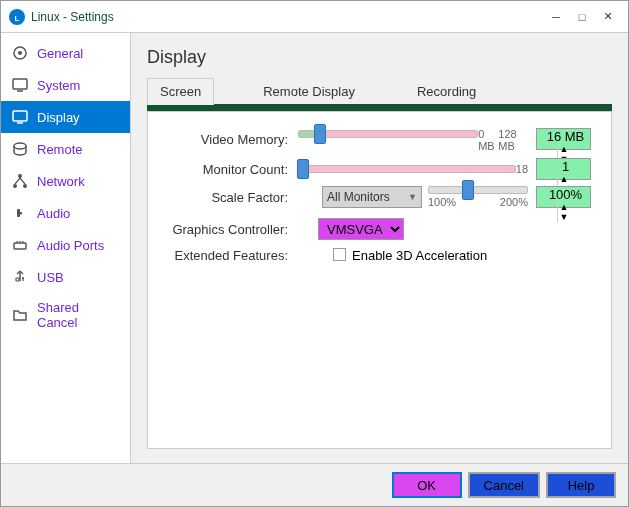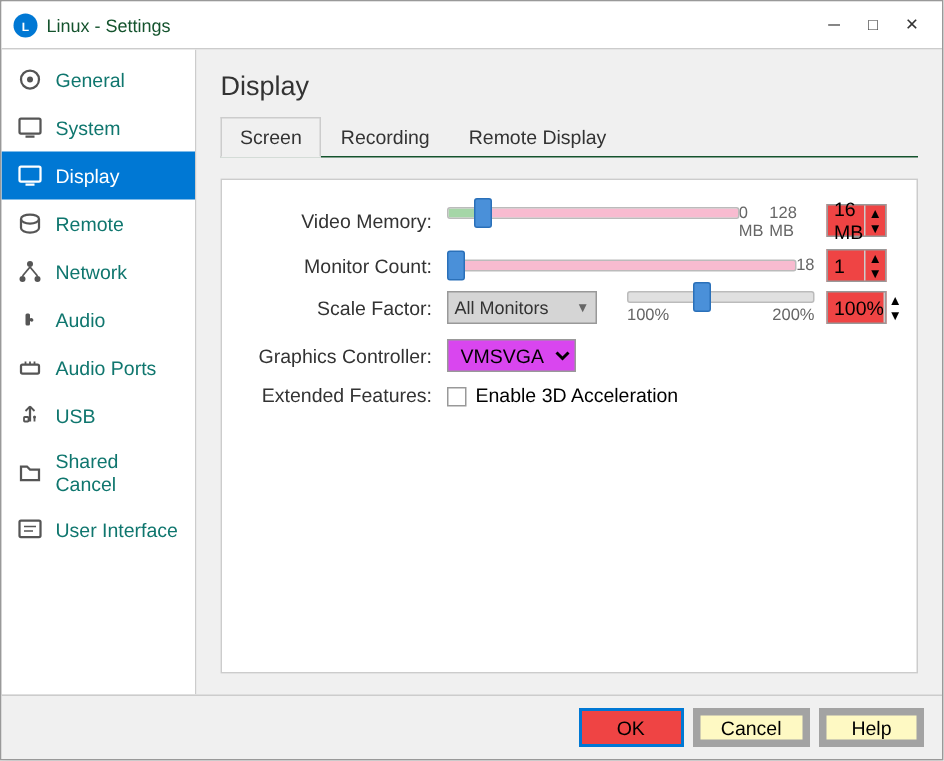--- a/index.html
+++ b/index.html
@@ -79,21 +79,21 @@
       border-right: 1px solid #ccc;
       padding: 4px 0;
     }
 
     .sidebar-item {
       display: flex;
       align-items: center;
       padding: 7px 10px;
       cursor: pointer;
       gap: 8px;
-      color: #0f766e;
+      color: #6d28d9;
     }
 
     .sidebar-item.active {
       background: #0078d4;
       color: white;
     }
 
     .sidebar-icon {
       width: 18px;
       height: 18px;
@@ -118,22 +118,22 @@
 
     .page-title {
       font-size: 18px;
       font-weight: 300;
       color: #333;
       margin-bottom: 10px;
     }
 
     .tabs {
       display: flex;
-      border-bottom: 1px solid #14532d;
-      margin-bottom: 14px;
+      border-bottom: 7px solid #14532d;
+      gap: 36px;
     }
 
     .tab {
       padding: 5px 12px;
       cursor: pointer;
       border: 1px solid transparent;
       margin-bottom: -1px;
       font-size: 13px;
       color: #333;
       background: transparent;
@@ -196,29 +196,30 @@
 
     .slider-labels {
       display: flex;
       justify-content: space-between;
       font-size: 11px;
       color: #666;
       margin-top: 2px;
     }
 
     .spinbox {
-      width: 40px;
+      width: 55px;
       height: 22px;
       border: 1px solid #999;
-      background: #ef4444;
+      background: #86efac;
       font-size: 13px;
       display: flex;
       align-items: center;
       margin-left: 8px;
       flex-shrink: 0;
+      flex-direction: column;
     }
 
     .spinbox-value {
       flex: 1;
       padding-left: 4px;
       font-size: 13px;
     }
 
     .spinbox-arrows {
       display: flex;
@@ -252,22 +253,23 @@
       height: 22px;
       border: 1px solid #999;
       background: #d946ef;
       font-size: 13px;
       padding: 0 4px;
       cursor: pointer;
     }
 
     .checkbox-row {
       display: flex;
-      align-items: flex-end;
+      align-items: flex-start;
       gap: 6px;
+      margin-left: 35px;
     }
 
     .checkbox {
       width: 13px;
       height: 13px;
       border: 1px solid #999;
       background: white;
       cursor: pointer;
       flex-shrink: 0;
     }
@@ -277,37 +279,38 @@
       display: flex;
       justify-content: flex-end;
       gap: 6px;
       border-top: 1px solid #ccc;
       background: #f0f0f0;
     }
 
     .btn {
       height: 26px;
       min-width: 70px;
-      border: 5px solid #a3a3a3;
-      background: #fef9c3;
+      border: 2px solid #a3a3a3;
+      background: #1d4ed8;
       font-size: 13px;
       cursor: pointer;
       padding: 0 14px;
     }
 
     .btn-ok {
-      background: #ef4444;
+      background: #d946ef;
       border: 2px solid #0078d4;
     }
 
     .scale-slider-wrapper {
       display: flex;
       align-items: center;
-      gap: 20px;
-      flex: 1;
+      gap: 6px;
+      flex: 1;
+      margin-left: 24px;
     }
 
     .scale-dropdown {
       width: 100px;
       height: 22px;
       border: 1px solid #999;
       background: #d5d5d5;
       font-size: 12px;
       display: flex;
       align-items: center;
@@ -422,39 +425,29 @@
         <span class="sidebar-label">USB</span>
       </div>
       <div class="sidebar-item">
         <div class="sidebar-icon">
           <svg width="16" height="16" viewBox="0 0 16 16">
               <path d="M2 5 L2 13 L14 13 L14 6 L8 6 L6 4 L2 4 Z" fill="none" stroke="#555" stroke-width="1.5"></path>
             </svg>
         </div>
         <span class="sidebar-label">Shared Cancel</span>
       </div>
-      <div class="sidebar-item">
-        <div class="sidebar-icon">
-          <svg width="16" height="16" viewBox="0 0 16 16">
-              <rect x="1" y="2" width="14" height="11" rx="1" fill="none" stroke="#555" stroke-width="1.5"></rect>
-              <line x1="4" y1="6" x2="12" y2="6" stroke="#555" stroke-width="1"></line>
-              <line x1="4" y1="9" x2="10" y2="9" stroke="#555" stroke-width="1"></line>
-            </svg>
-        </div>
-        <span class="sidebar-label">User Interface</span>
-      </div>
     </div>
 
     <div class="main">
       <div class="page-title">Display</div>
 
       <div class="tabs">
         <button class="tab active">Screen</button>
+        <button class="tab">Remote Display</button>
         <button class="tab">Recording</button>
-        <button class="tab">Remote Display</button>
       </div>
 
       <div class="form-area">
 
         <div class="form-row">
           <span class="form-label">Video Memory:</span>
           <div class="slider-container">
             <div class="slider-track" style="position:relative;">
               <div style="width:100%; height:8px; background: linear-gradient(to right, #a5d6a7 0%, #a5d6a7 12%, #f8bbd0 12%, #f8bbd0 100%); border: 1px solid #bbb; border-radius:2px; position:relative;">
                 <div class="slider-thumb" style="left:12%;"></div>
@@ -515,21 +508,21 @@
           </div>
           <div class="spinbox">
             <span class="spinbox-value">100%</span>
             <div class="spinbox-arrows">
               <div class="spinbox-arrow">▲</div>
               <div class="spinbox-arrow">▼</div>
             </div>
           </div>
         </div>
 
-        <div class="form-row" style="margin-top: 10px;">
+        <div class="form-row" style="margin-top: 10px; gap: 20px;">
           <span class="form-label">Graphics Controller:</span>
           <div style="display:flex; align-items:center; gap:6px;">
             <select class="select-element">
               <option>VMSVGA</option>
             </select>
           </div>
         </div>
 
         <div class="form-row" style="margin-top: 8px;">
           <span class="form-label">Extended Features:</span>

